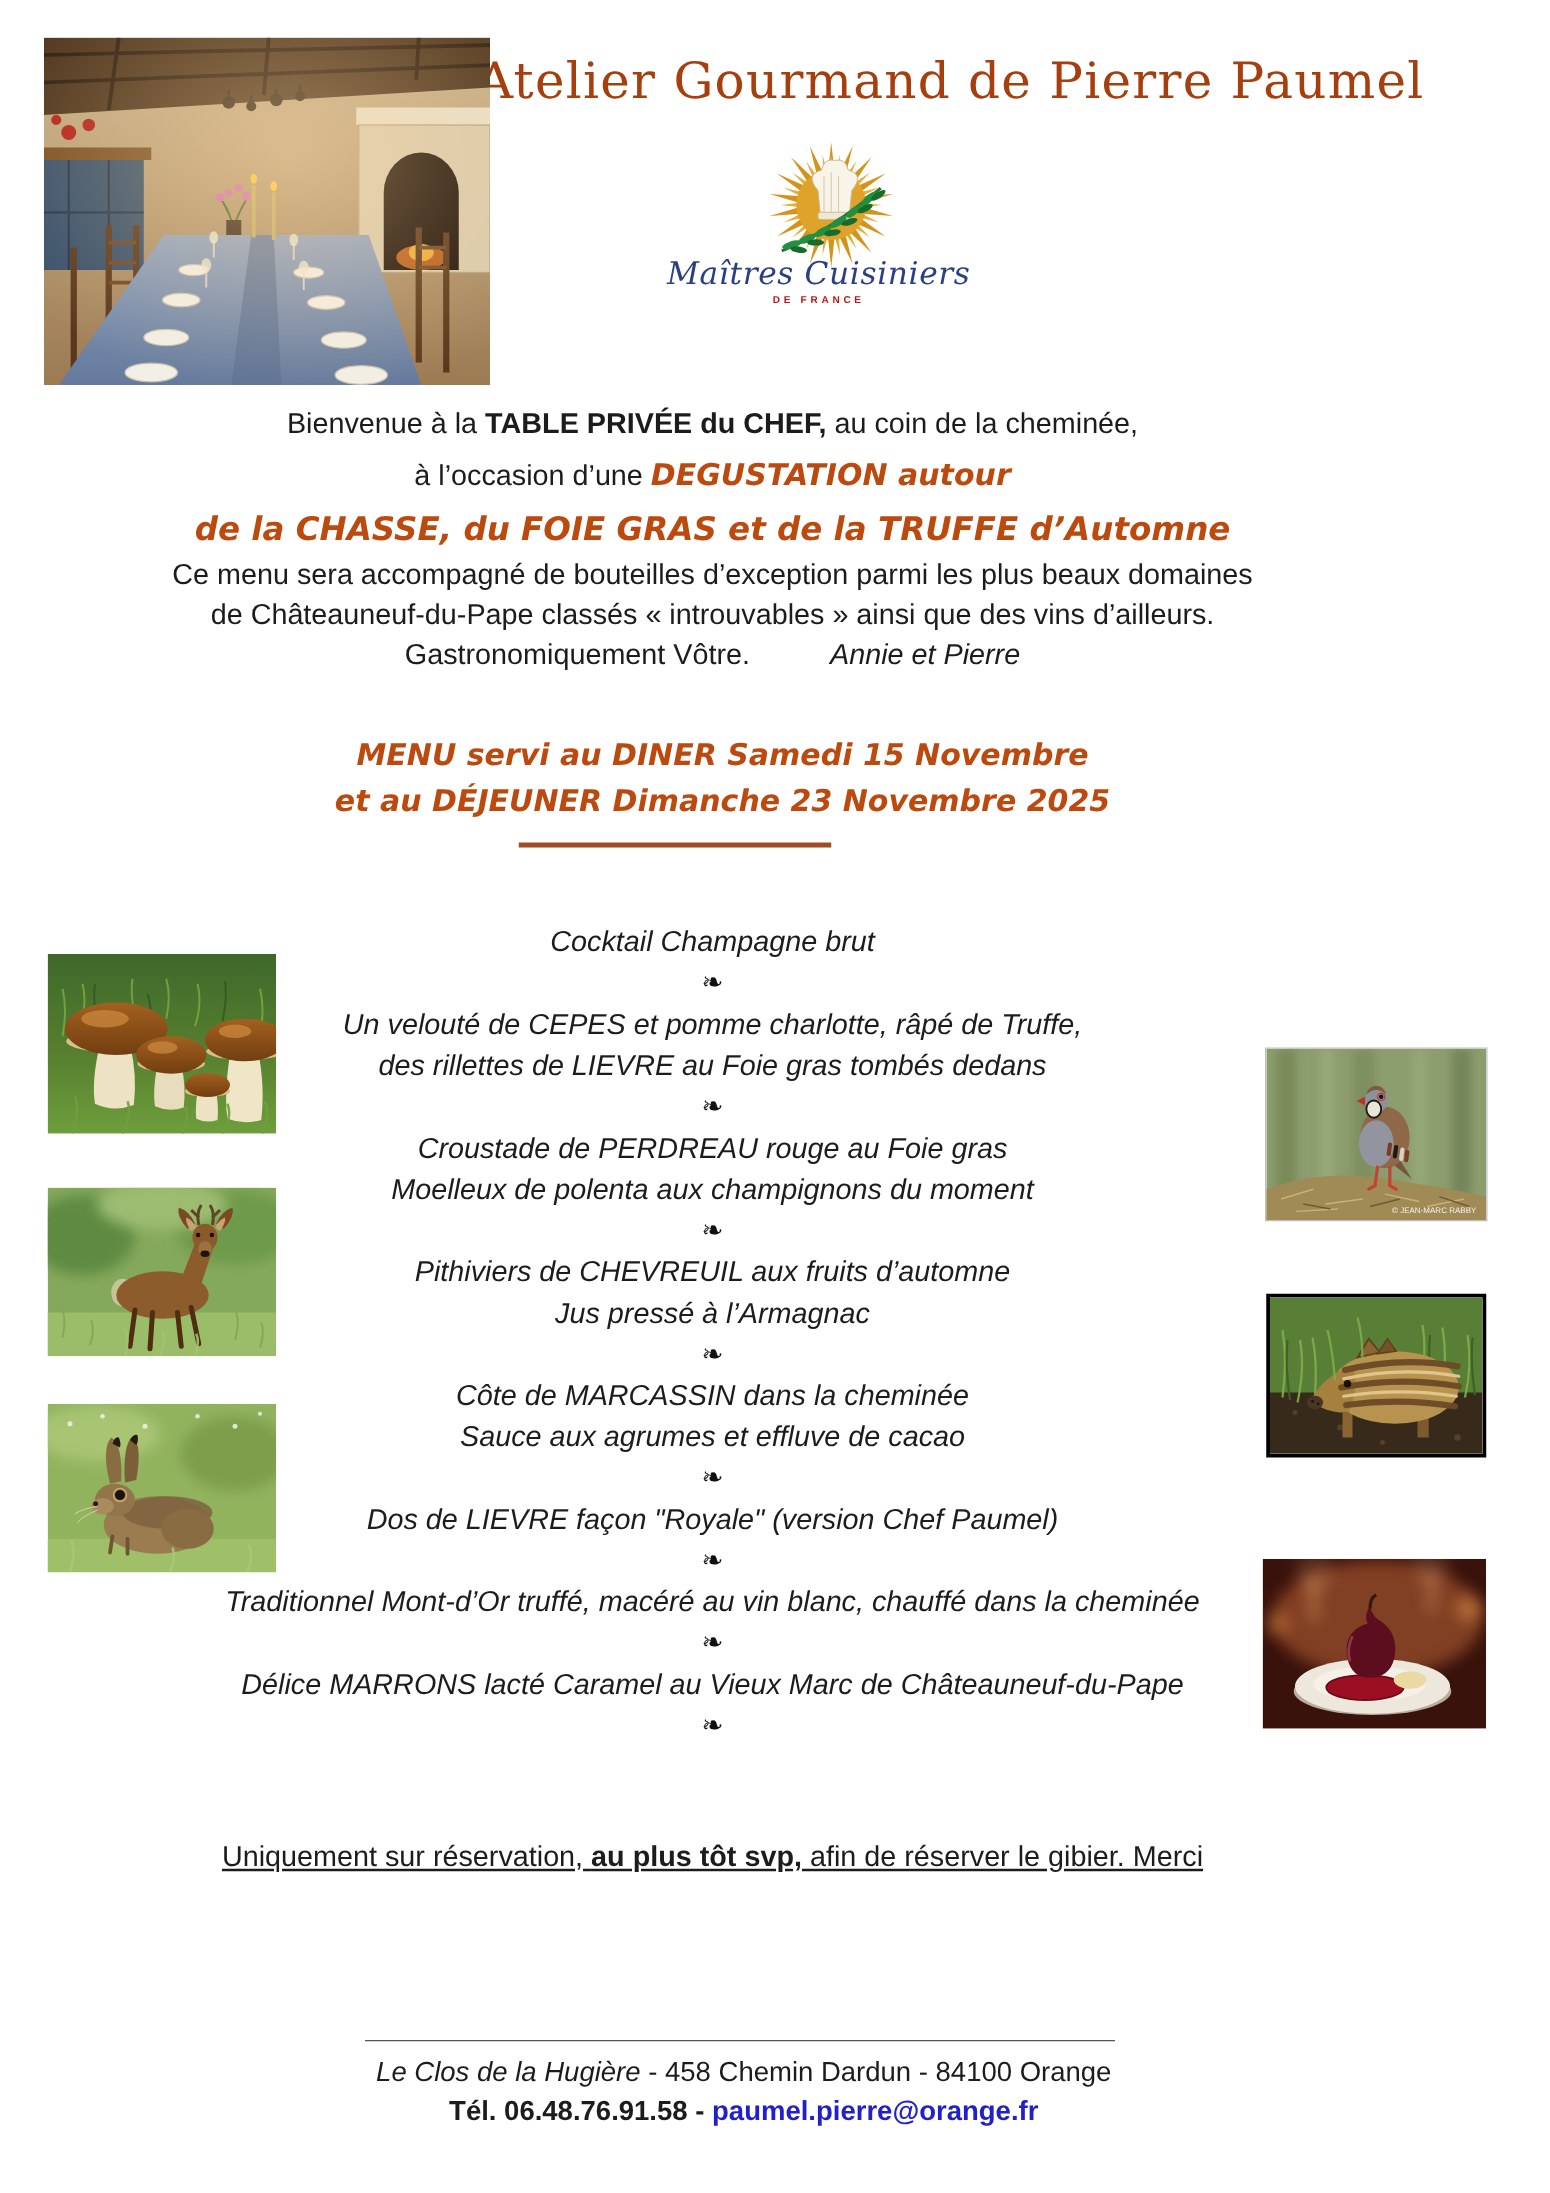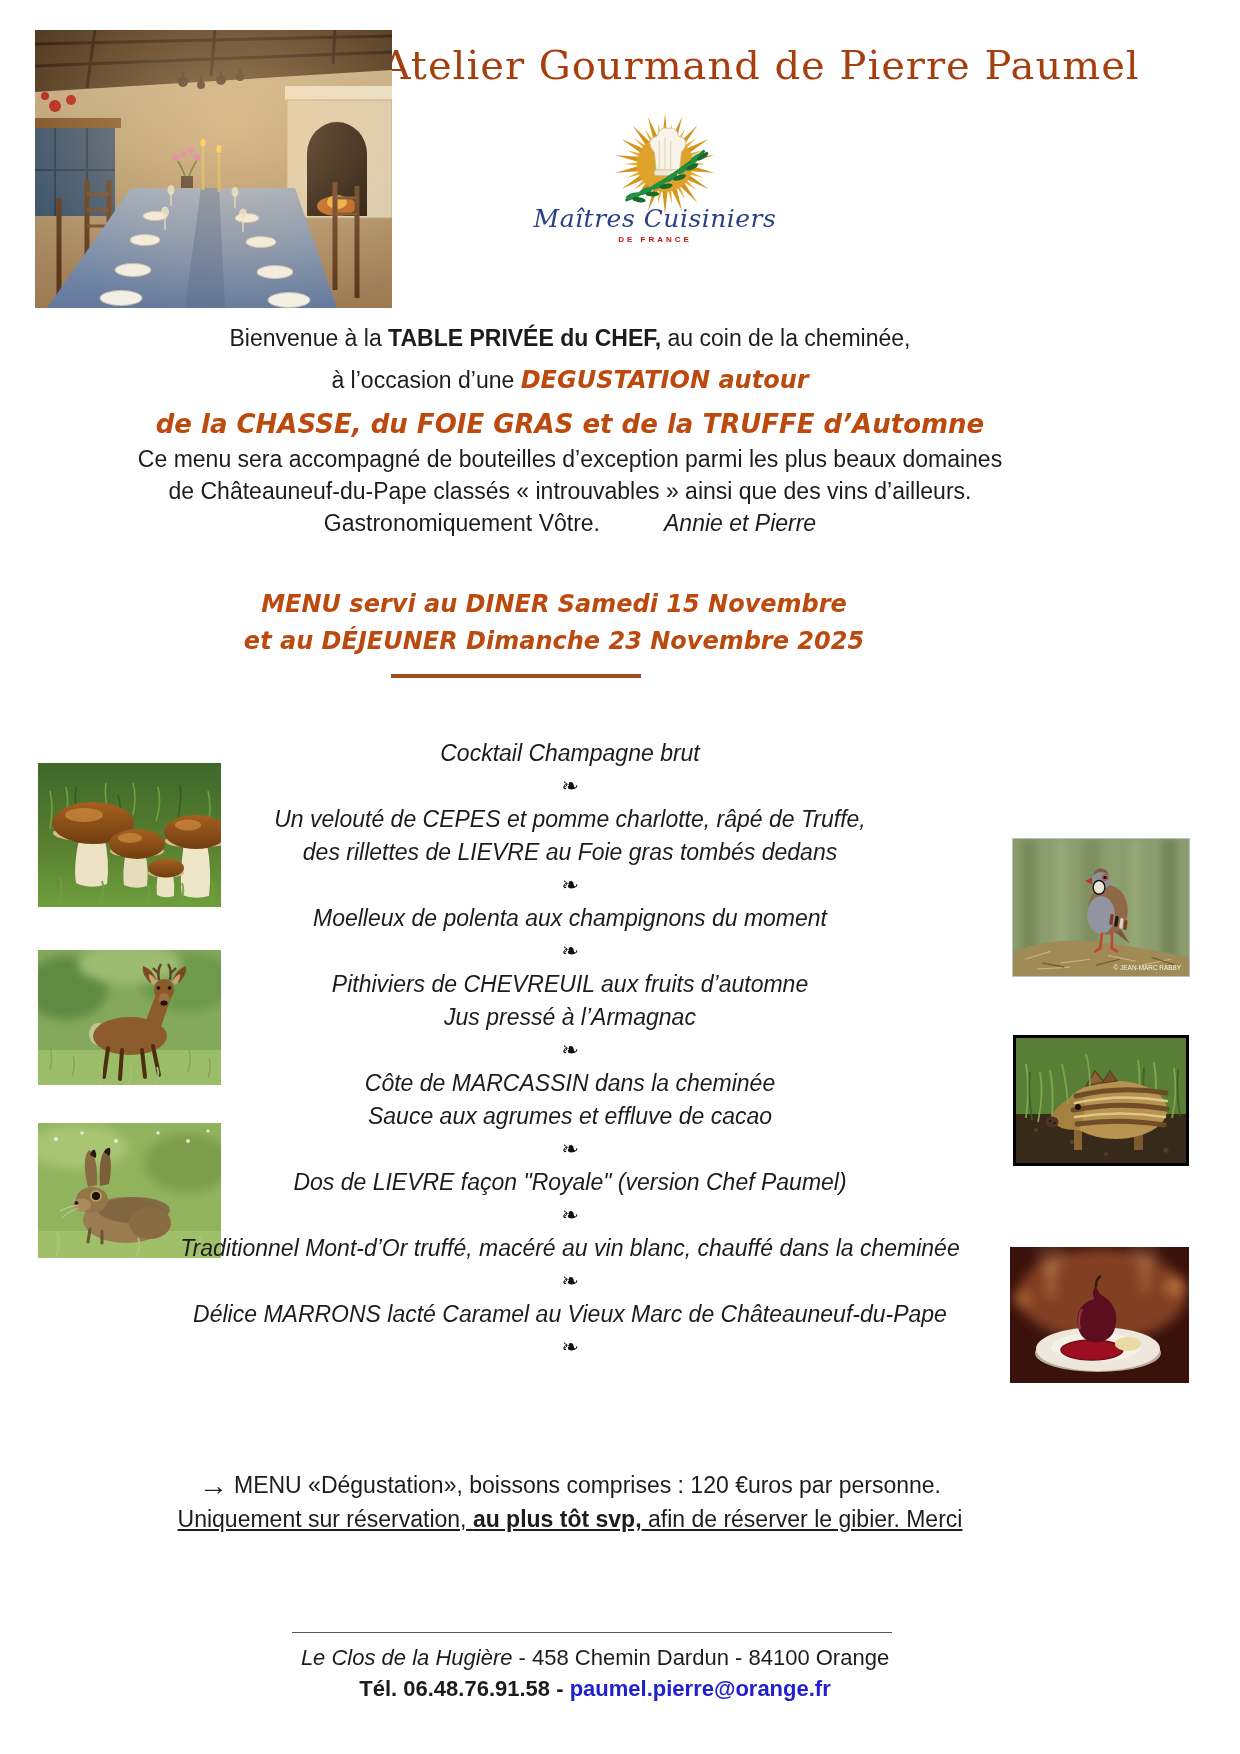--- a/index.html
+++ b/index.html
@@ -20,21 +20,21 @@
   
   .intro{left:70px;top:322px;width:1000px;text-align:center;z-index:2;}
   .intro p{margin:0;}
   .i-reg{font-size:23px;line-height:32px;}
   .i-b{font-weight:bold;}
   .accent{font-family:"DejaVu Sans",sans-serif;font-weight:bold;font-style:italic;color:#BC4A0E;}
   .l2{line-height:52px;} .l2 .accent{font-size:24px;}
   .l3{font-size:26px;line-height:37px;}
   .sig-gap{margin-left:64px;font-style:italic;}
   
-  .menu-header{left:54px;top:586px;width:1000px;text-align:center;z-index:2;}
+  .menu-header{left:78px;top:586px;width:1000px;text-align:center;z-index:2;}
   .menu-header p{margin:0;font-size:24px;line-height:37px;}
   .divider{width:250px;height:4px;background:#9E4E22;margin:14px auto 0;transform:translateX(-38px);}
   
   .menu-list{left:70px;top:737px;width:1000px;text-align:center;z-index:2;}
   .menu-list p{margin:0;line-height:33px;}
   .item{font-size:23px;font-style:italic;}
   .orn{font-family:"DejaVu Sans",sans-serif;font-size:21px;color:#111;}
   
   .booking{left:70px;top:1468px;width:1000px;text-align:center;z-index:2;}
   .booking p{margin:0;font-size:23px;line-height:34px;}
@@ -262,20 +262,21 @@
     <p class="accent">et au DÉJEUNER Dimanche 23 Novembre 2025</p>
     <div class="divider"></div>
   </div>
 
   <div class="abs menu-list">
     <p class="item">Cocktail Champagne brut</p>
     <p class="orn">❧</p>
     <p class="item">Un velouté de CEPES et pomme charlotte, râpé de Truffe,</p>
     <p class="item">des rillettes de LIEVRE au Foie gras tombés dedans</p>
     <p class="orn">❧</p>
+    <p class="item">Croustade de PERDREAU rouge au Foie gras</p>
     <p class="item">Moelleux de polenta aux champignons du moment</p>
     <p class="orn">❧</p>
     <p class="item">Pithiviers de CHEVREUIL aux fruits d’automne</p>
     <p class="item">Jus pressé à l’Armagnac</p>
     <p class="orn">❧</p>
     <p class="item">Côte de MARCASSIN dans la cheminée</p>
     <p class="item">Sauce aux agrumes et effluve de cacao</p>
     <p class="orn">❧</p>
     <p class="item">Dos de LIEVRE façon "Royale" (version Chef Paumel)</p>
     <p class="orn">❧</p>
@@ -568,21 +569,20 @@
       <ellipse cx="82" cy="103" rx="31" ry="10" fill="#9C0F22"></ellipse>
       <ellipse cx="82" cy="103" rx="31" ry="10" fill="none" stroke="#6E0916" stroke-width="1.4"></ellipse>
       <ellipse cx="118" cy="97" rx="13" ry="7" fill="#EAD9A2"></ellipse>
       <path d="M86 40 q0 -9 5 -11" stroke="#2E1A0E" stroke-width="2.6" fill="none"></path>
       <path d="M84 52 q-3 -9 2 -13 q3 8 7 10 q15 9 13 27 q-2 17 -17 19 q-17 2 -21 -15 q-3 -15 6 -23 q5 -4 10 -5z" fill="#5C0E1E"></path>
       <path d="M72 62 q-5 10 -2 20" stroke="#A34458" stroke-width="2.2" fill="none" opacity=".75"></path>
     </svg>
   </div>
 
   <div class="abs booking">
-    <p><span class="arrow">→</span><span>MENU «Dégustation», boissons comprises : 120 €uros par personne.</span></p>
     <p class="bk2"><span>Uniquement sur réservation, </span><span class="bk-b">au plus tôt svp,</span><span> afin de réserver le gibier. Merci</span></p>
   </div>
 
   <div class="abs footer-rule"></div>
   <div class="abs footer">
     <p><span class="venue">Le Clos de la Hugière</span><span> - 458 Chemin Dardun - 84100 Orange</span></p>
     <p><span class="phone">Tél. 06.48.76.91.58</span><span class="phone"> - </span><span class="email">paumel.pierre@orange.fr</span></p>
   </div>
 
 </div>

